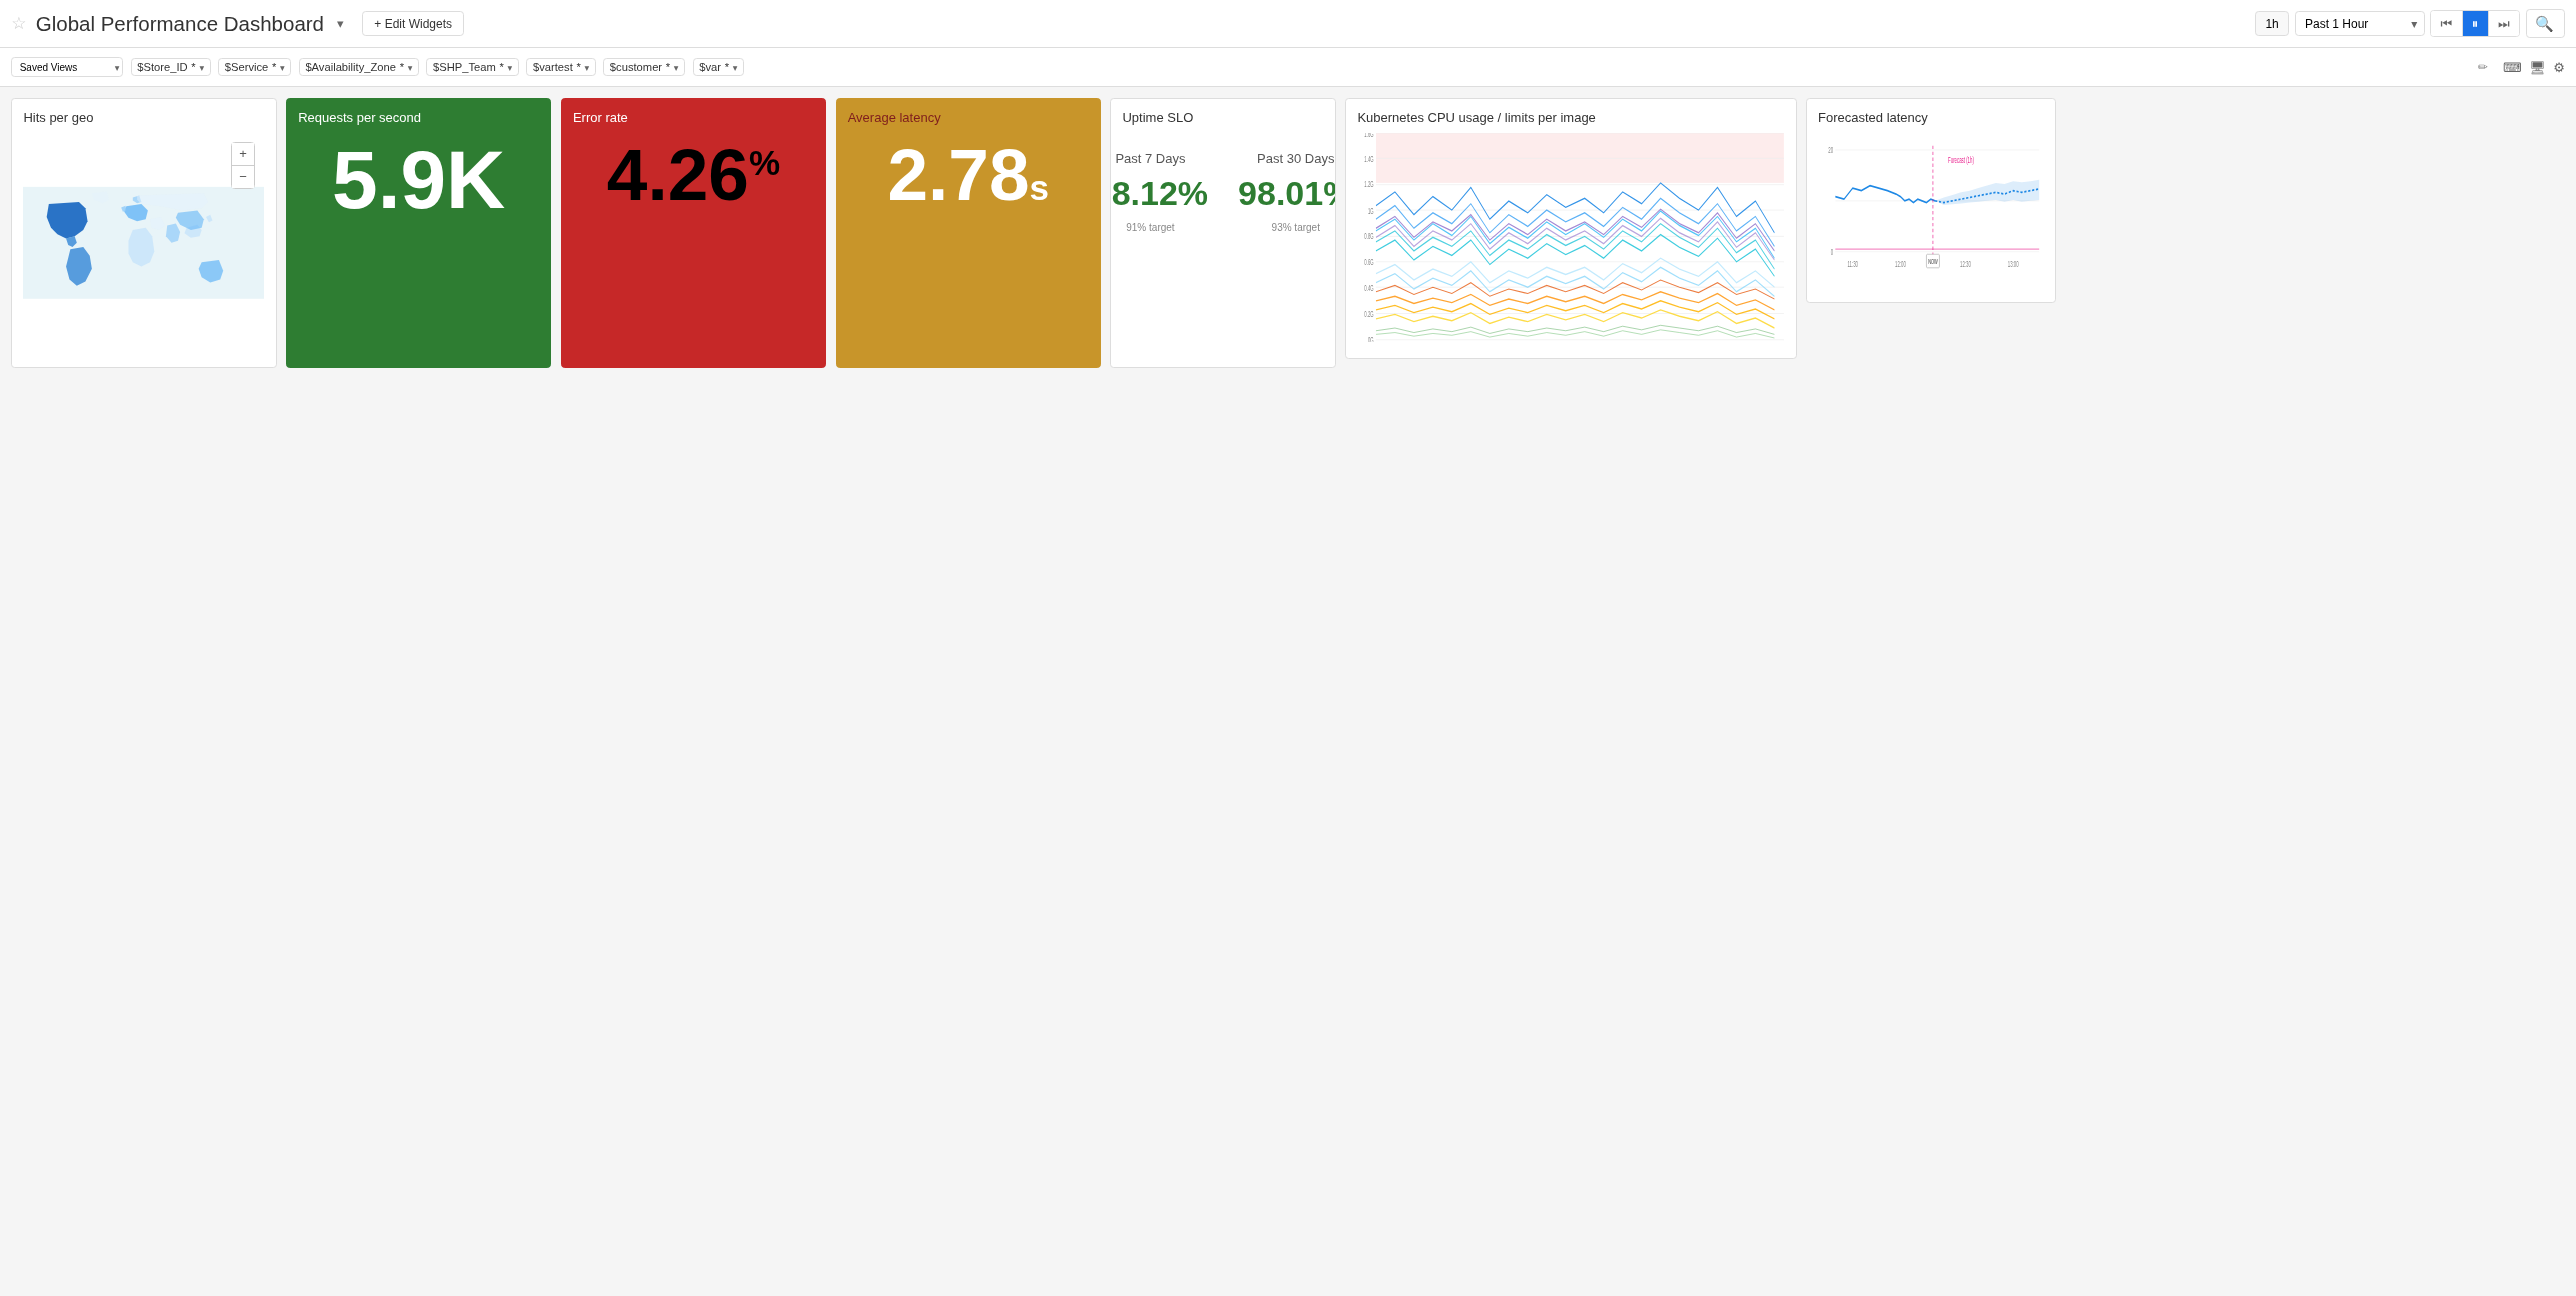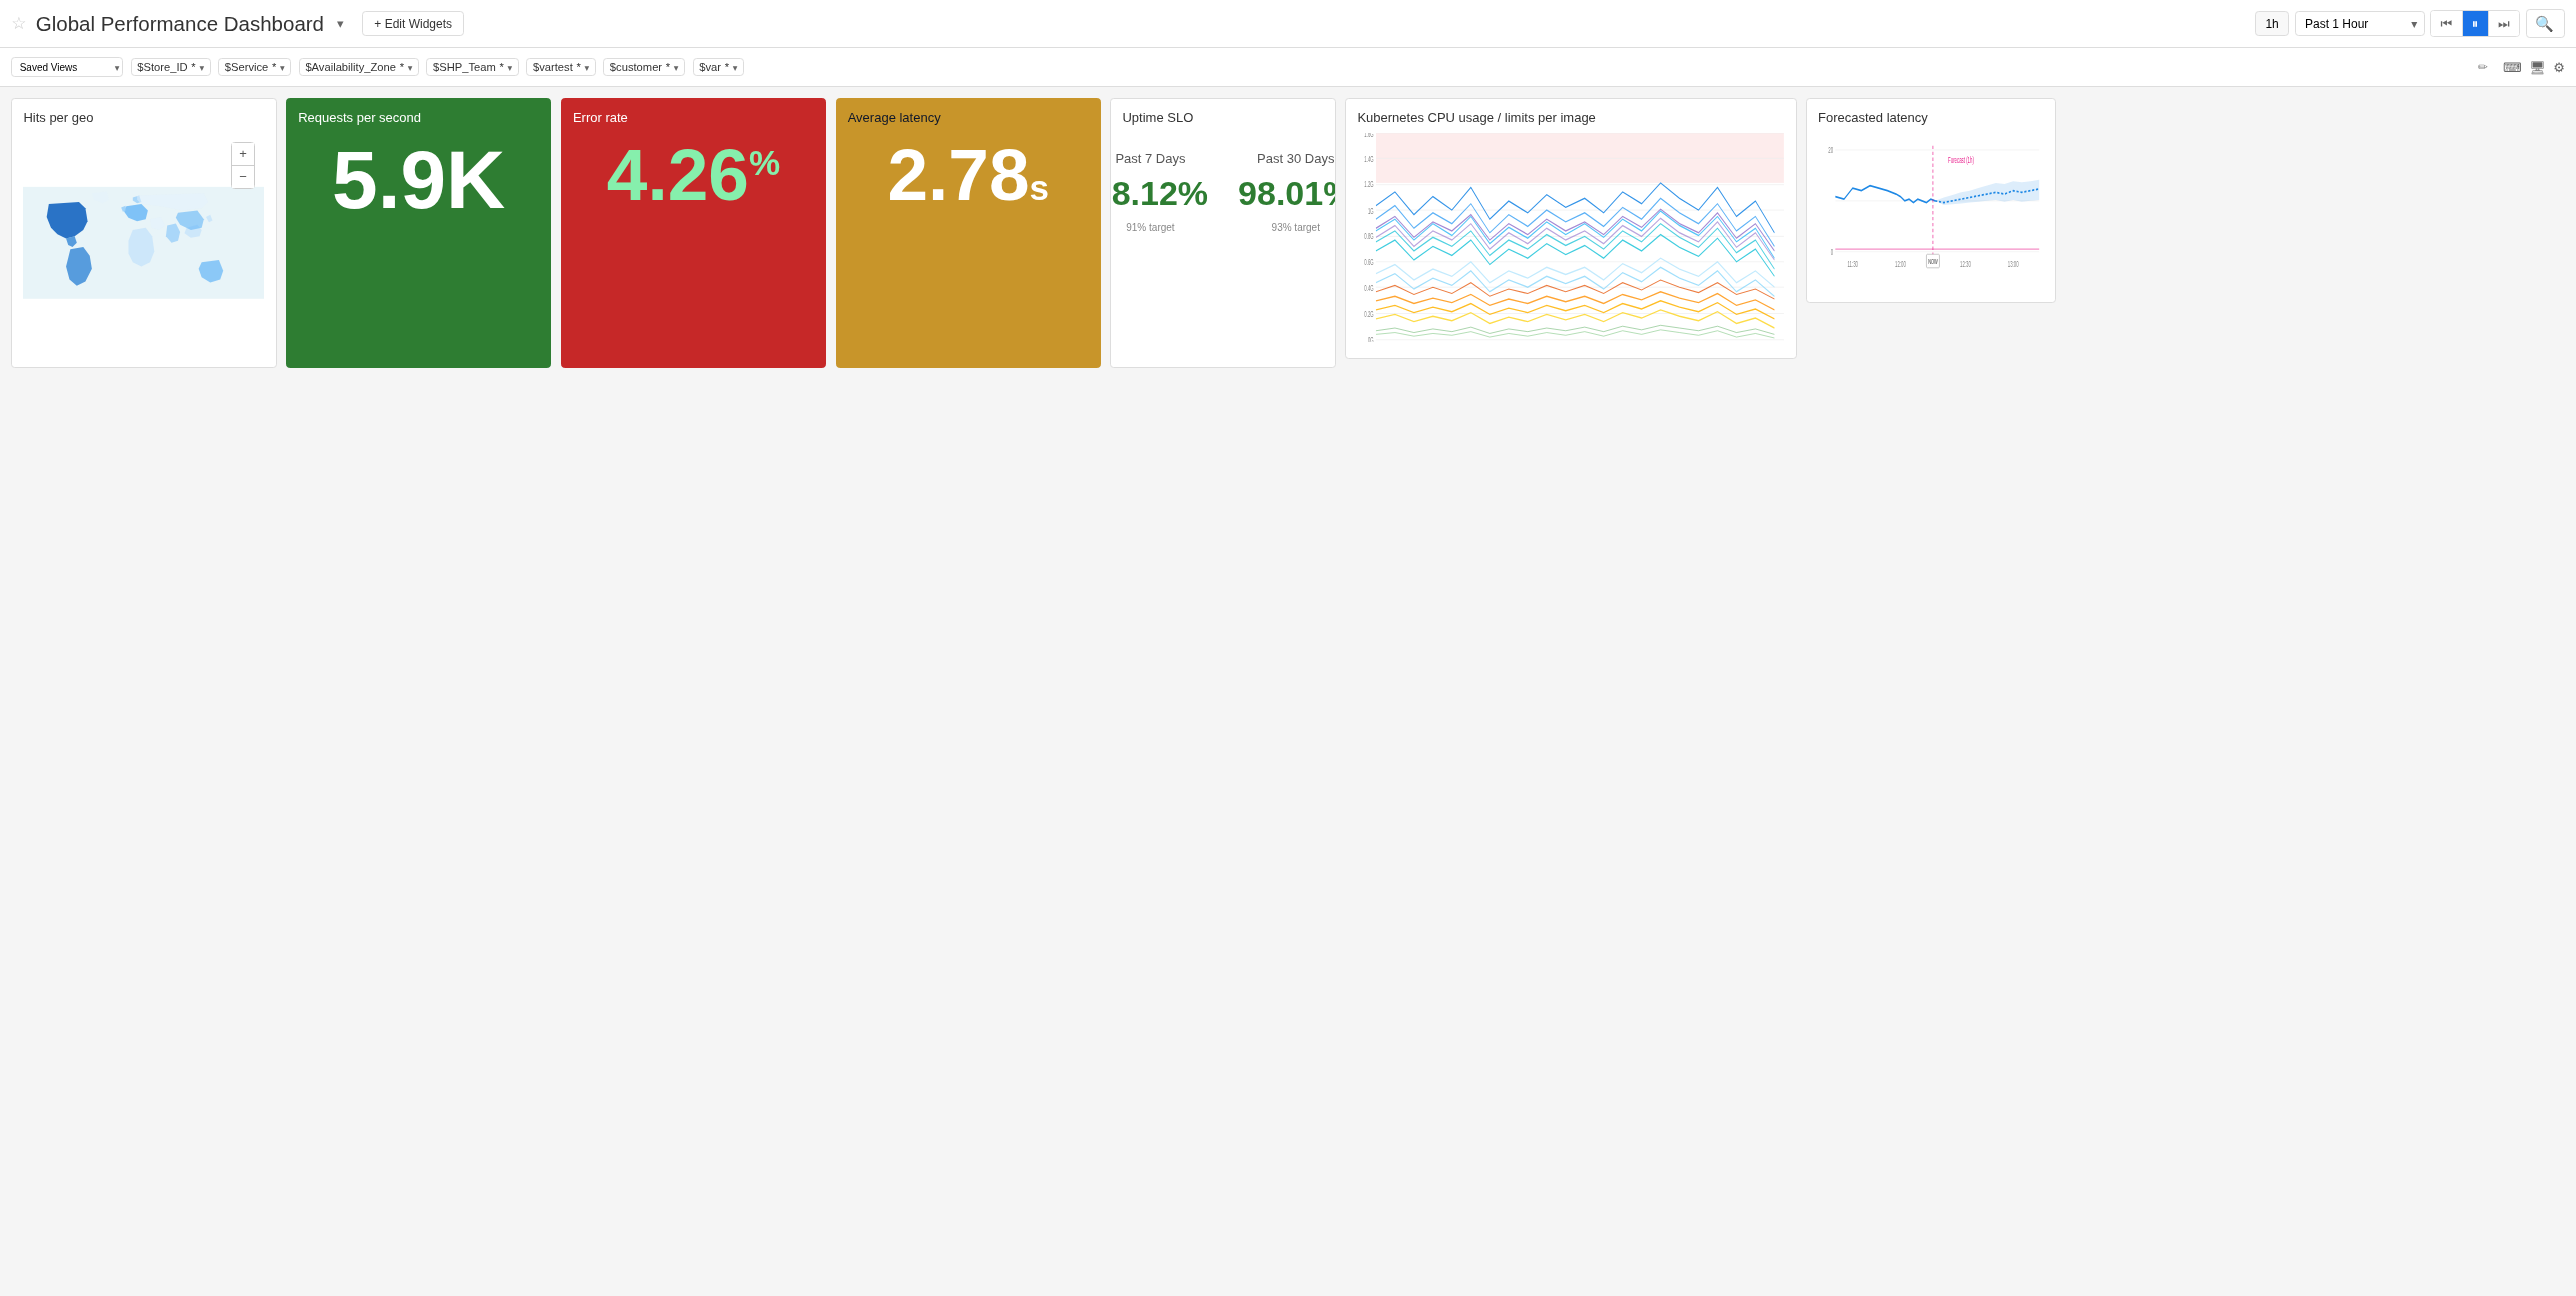--- a/index.html
+++ b/index.html
@@ -206,26 +206,26 @@
     <div class="widget metric-full" style="background:#2e7d32; border-color:#2e7d32;">
       <div class="widget-title" style="color:#fff;">Requests per second</div>
       <div class="metric-body">
         <span style="font-size:82px;font-weight:700;color:#fff;">5.9K</span>
       </div>
     </div>
 
     <div class="widget metric-full" style="background:#c62828; border-color:#c62828;">
       <div class="widget-title" style="color:#fff;">Error rate</div>
       <div class="metric-body">
-        <span style="font-size:73px;font-weight:700;color:#86efac;"><span>4.26</span><span style="font-size:35px;font-weight:700;vertical-align:super;">%</span></span>
+        <span style="font-size:73px;font-weight:700;color:#000000;"><span>4.26</span><span style="font-size:35px;font-weight:700;vertical-align:super;">%</span></span>
       </div>
     </div>
 
     <div class="widget metric-full" style="background:#c8952a; border-color:#c8952a;">
-      <div class="widget-title" style="color:#0f172a;">Average latency</div>
+      <div class="widget-title" style="color:#7f1d1d;">Average latency</div>
       <div class="metric-body">
         <span style="font-size:73px;font-weight:700;color:#fff;"><span>2.78</span><span style="font-size:35px;font-weight:700;">s</span></span>
       </div>
     </div>
 
   </div>
 
   <div class="row2">
 
     <div class="widget uptime-widget">

